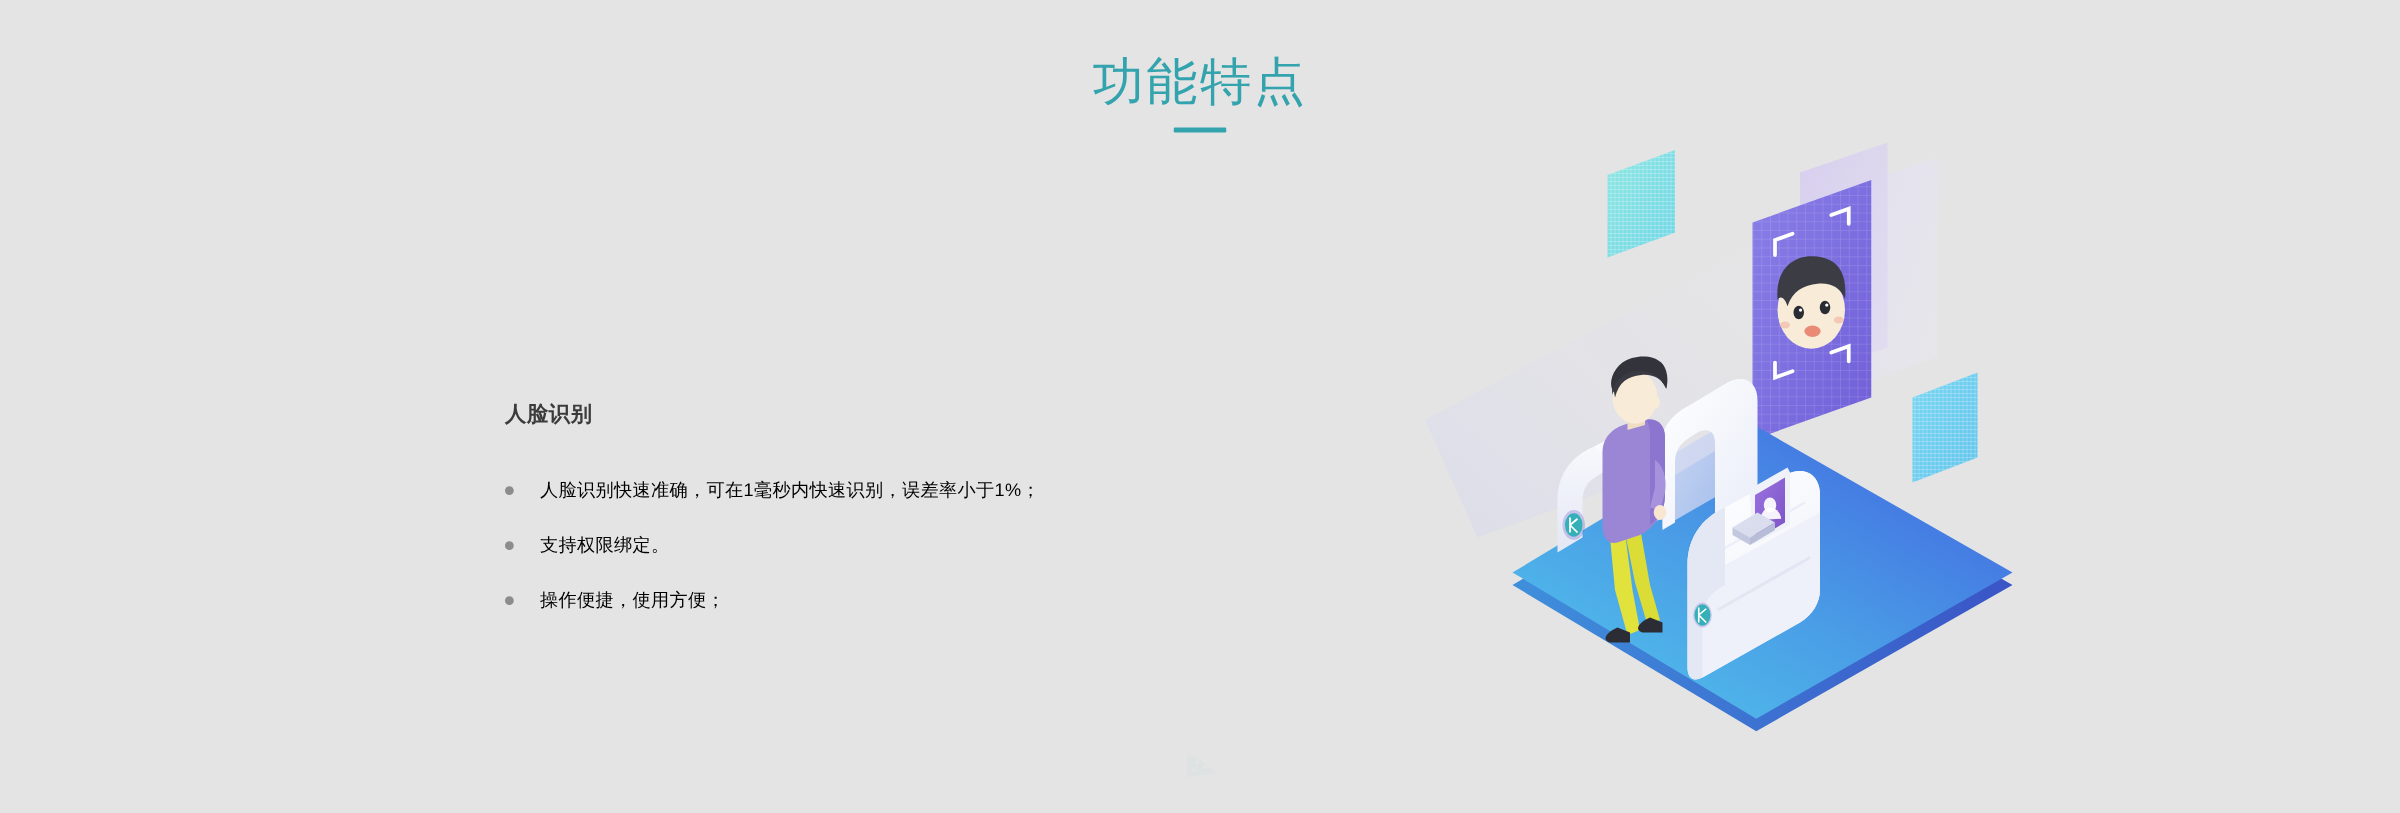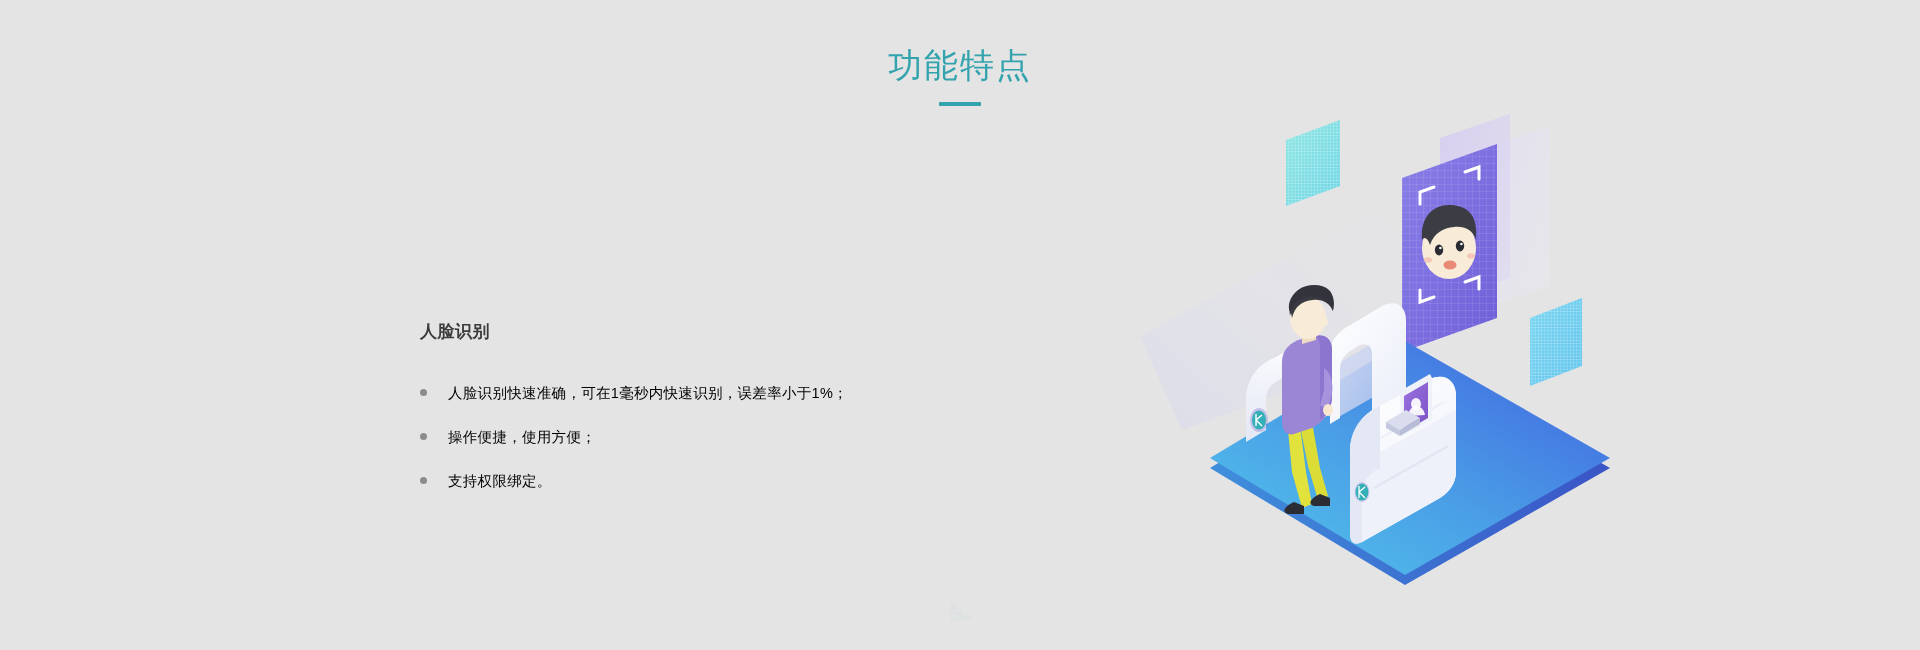--- a/index.html
+++ b/index.html
@@ -24,39 +24,39 @@
 
   
   .section-title-wrap {
     position: absolute;
     top: 44px;
     left: 0;
     width: 1920px;
     text-align: center;
   }
   .section-title {
-    font-size: 34px;
+    font-size: 41px;
     line-height: 42px;
     letter-spacing: 2px;
     color: #33a3ad;
     font-weight: 400;
     margin: 0;
   }
   .section-underline {
     margin: 16px auto 0 auto;
     width: 42px;
     height: 4px;
     background: #33a3ad;
     border-radius: 1px;
   }
 
   
   .feature-block {
     position: absolute;
-    left: 420px;
+    left: 404px;
     top: 320px;
     width: 560px;
   }
   .feature-heading {
     font-size: 17px;
     font-weight: bold;
     color: #3b3b3b;
     margin: 0;
     letter-spacing: 0.5px;
   }
@@ -118,25 +118,25 @@
   <div class="feature-block">
     <h2 class="feature-heading">人脸识别</h2>
 
     <ul class="feature-list">
       <li class="feature-item">
         <span class="feature-bullet"></span>
         <span class="feature-text">人脸识别快速准确，可在1毫秒内快速识别，误差率小于1%；</span>
       </li>
       <li class="feature-item">
         <span class="feature-bullet"></span>
-        <span class="feature-text">操作便捷，使用方便；</span>
+        <span class="feature-text">支持权限绑定。</span>
       </li>
       <li class="feature-item">
         <span class="feature-bullet"></span>
-        <span class="feature-text">支持权限绑定。</span>
+        <span class="feature-text">操作便捷，使用方便；</span>
       </li>
     </ul>
   </div>
 
   <div class="illustration">
     <svg width="700" height="520" viewBox="0 0 700 520" xmlns="http://www.w3.org/2000/svg">
       <defs>
         <linearGradient id="gPlatform" x1="0" y1="1" x2="1" y2="0">
           <stop offset="0%" stop-color="#53c8ec"></stop>
           <stop offset="45%" stop-color="#4a9fe6"></stop>

